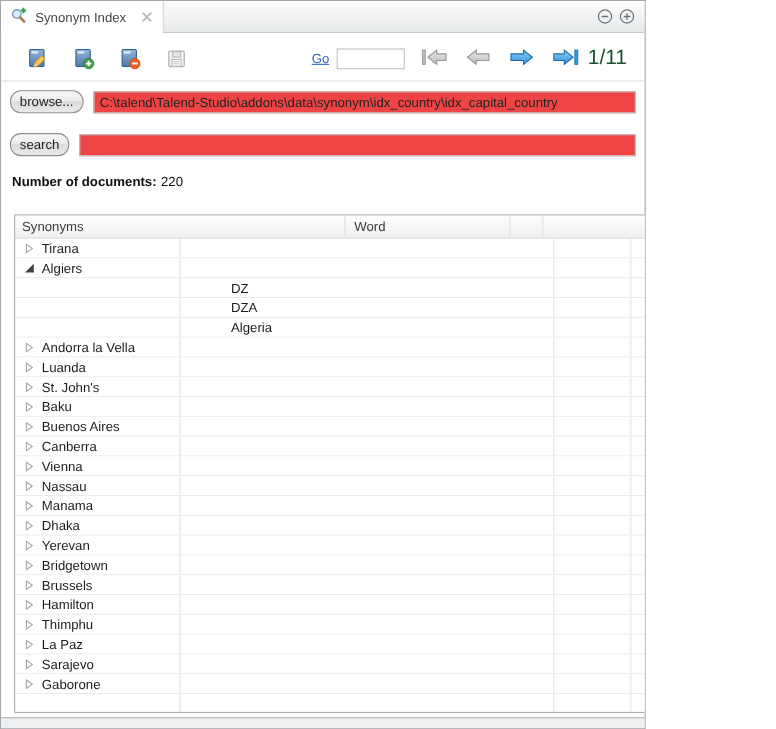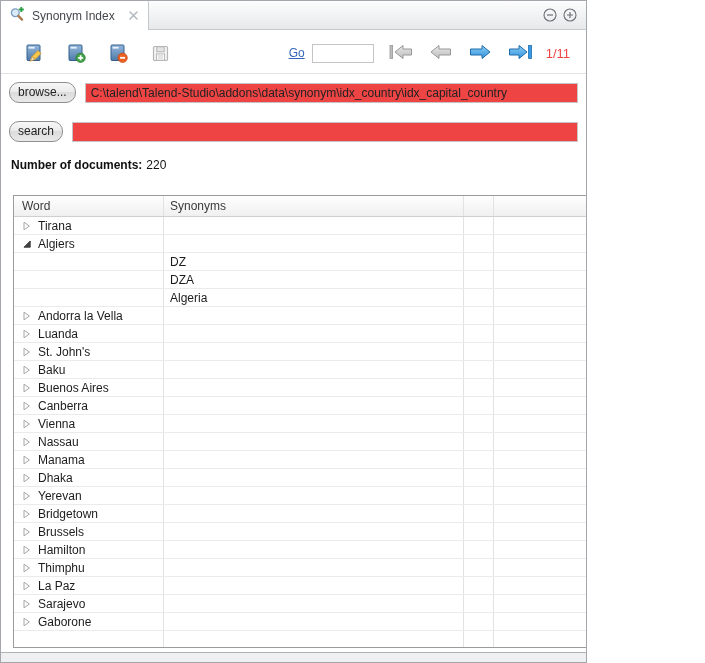--- a/index.html
+++ b/index.html
@@ -48,21 +48,21 @@
   .right-group { display:flex; align-items:center; }
   .go-link { color:#3366bb; text-decoration:underline; cursor:pointer; font-size:12px; }
   .go-input {
     width:62px; height:19px; margin-left:7px;
     border:1px solid #c4c4c4; font:12px "Liberation Sans",sans-serif;
     padding:0 4px; outline:none; color:#222;
   }
   .nav-btn { margin-left:17px; cursor:pointer; display:block; }
   .nav-btn.first { margin-left:15px; }
   .nav-btn.disabled { cursor:default; }
-  .pager { margin-left:14px; font-size:13px; color:#ef4444; }
+  .pager { margin-left:8px; font-size:19px; color:#14532d; }
 
   .toolbar-sep { border-top:1px solid #e2e2e2; margin-top:3px; }
 
   
   .field-row { display:flex; align-items:center; margin:8px 8px 0 8px; }
   .field-row.search { margin-top:18px; }
   .ui-btn {
     font:12px "Liberation Sans",sans-serif; color:#222;
     border:1px solid #8f8f8f; border-radius:10px;
     background:linear-gradient(#f7f7f7,#ececec 45%,#dcdcdc 50%,#e9e9e9);
@@ -81,21 +81,21 @@
 
   
   .table-wrap {
     margin:23px 13px 0 12px; width:680px;
     border:1px solid #9b9b9b; background:#fff;
   }
   .thead { display:flex; height:21px;
     background:linear-gradient(#fefefe,#f0f0f1);
     border-bottom:1px solid #cfcfcf; }
   .hc { font-size:12px; color:#3a3a3a; line-height:20px; }
-  .trow { display:flex; height:18px; border-bottom:1px solid #ebebeb; background:#fff; }
+  .trow { display:flex; height:18px; border-bottom:1px solid #ebebeb; background:#fff;gap:40px; }
   .trow.last { border-bottom:none; height:16px; }
   .c { height:100%; overflow:hidden; white-space:nowrap; }
   .cw { width:150px; border-right:1px solid #e2e2e2; display:flex; align-items:center; padding-left:8px; }
   .cs { width:300px; border-right:1px solid #e2e2e2; display:flex; align-items:center; padding-left:6px; }
   .c3 { width:30px;  border-right:1px solid #e2e2e2; }
   .c4 { flex:1; }
   .twisty { width:10px; height:10px; margin-right:6px; flex:0 0 auto; cursor:pointer; }
   .twisty svg { display:block; }
   .wlabel { color:#1c1c1c; }
 
@@ -247,22 +247,22 @@
     <button class="ui-btn">search</button>
     <input class="ui-input" type="text" value="" style="">
   </div>
 
   <div class="status-row">
     <span class="status-label">Number of documents:</span><span class="status-value">220</span>
   </div>
 
   <div class="table-wrap">
     <div class="thead">
+      <div class="c cs hc">Synonyms</div>
       <div class="c cw hc">Word</div>
-      <div class="c cs hc">Synonyms</div>
       <div class="c c3 hc"></div>
       <div class="c c4 hc"></div>
     </div>
     <div id="tbody">
         <div class="trow">
           <div class="c cw">
             <span class="twisty">
               <svg width="10" height="10" viewBox="0 0 10 10">
                 <path d="M2 1.2 L7.4 5 L2 8.8 Z" fill="#fdfdfd" stroke="#a6a6a6" stroke-width="1"></path>
               </svg>

